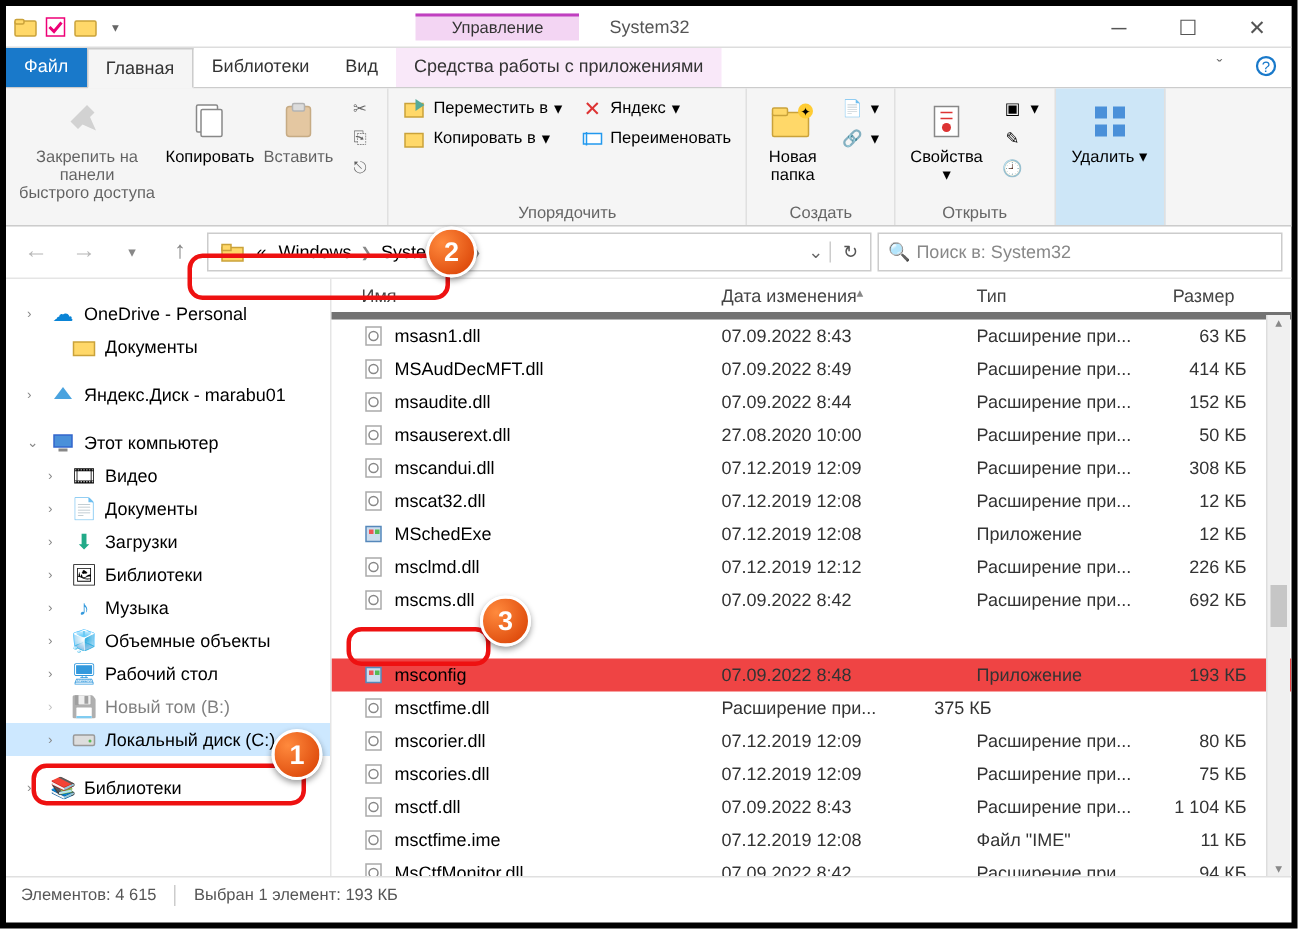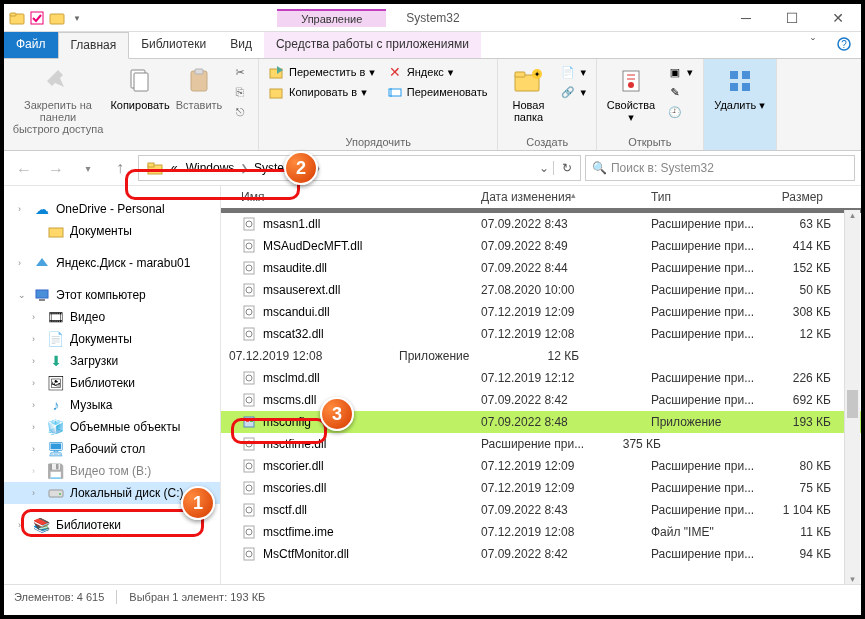--- a/index.html
+++ b/index.html
@@ -56,21 +56,21 @@
 
 .files { flex: 1; display: flex; flex-direction: column; position:relative;}
 .cols { display: flex; padding: 4px 8px; font-size: 12px; color: #444; border-bottom: 5px solid #737373; }
 .cols > div { padding-right: 8px; }
 .c-name { width: 252px; padding-left: 12px; }
 .c-date { width: 170px; }
 .c-type { width: 120px; }
 .c-size { width: 60px; text-align: right; }
 .filelist { flex: 1; overflow: hidden; }
 .frow { display: flex; padding: 1px 8px; font-size: 12px; align-items: center; height: 22px; }
-.frow.sel { background: #bef264; }
+.frow.sel { background: #ef4444; margin-top: 28px; }
 .fn { width: 252px; display: flex; align-items: center; gap: 6px; padding-left: 12px;}
 .fn .ficon { width: 16px; height: 16px; display:inline-flex; align-items:center; justify-content:center; font-size:13px;}
 .fd { width: 170px; color: #333; }
 .ft { width: 120px; color: #333; white-space:nowrap; overflow:hidden; text-overflow:ellipsis;}
 .fs { width: 60px; text-align: right; color: #333; }
 
 
 .status { height: 24px; border-top: 1px solid #e0e0e0; display: flex; align-items: center; padding: 0 10px; font-size: 11px; color: #555; gap: 12px;}
 .status .sep { width:1px; height:14px; background:#ccc;}
 
@@ -370,21 +370,21 @@
         <span>Объемные объекты</span>
       </div>
     <div class="nav-item">
         <span class="tw">›</span>
         <span class="nicon" style="color:#39d;">🖥</span>
         <span>Рабочий стол</span>
       </div>
     <div class="nav-item" style="opacity:.5;">
         <span class="tw">›</span>
         <span class="nicon">💾</span>
-        <span>Видео том (B:)</span>
+        <span>Новый том (B:)</span>
       </div>
     <div class="nav-item sel">
         <span class="tw">›</span>
         <span class="nicon">
           <svg width="16" height="14">
             <rect x="1" y="4" width="14" height="7" rx="1" fill="#ddd" stroke="#999"></rect>
             <circle cx="12" cy="8" r="1" fill="#5b5"></circle>
           </svg>
         </span>
         <span>Локальный диск (C:)</span>
@@ -483,20 +483,30 @@
                 <circle cx="7" cy="7" r="3" fill="none" stroke="#888"></circle>
               </svg>
             </span>
             <span>mscat32.dll</span>
           </div>
           <div class="fd">07.12.2019 12:08</div>
           <div class="ft">Расширение при...</div>
           <div class="fs">12 КБ</div>
         </div>
         <div class="frow">
+          <div class="fn">
+            <span class="ficon">
+              <svg width="14" height="14">
+                <rect x="2" y="2" width="10" height="10" fill="#cde" stroke="#58b"></rect>
+                <rect x="4" y="4" width="3" height="3" fill="#e55"></rect>
+                <rect x="8" y="4" width="3" height="3" fill="#5b5"></rect>
+              </svg>
+            </span>
+            <span>MSchedExe</span>
+          </div>
           <div class="fd">07.12.2019 12:08</div>
           <div class="ft">Приложение</div>
           <div class="fs">12 КБ</div>
         </div>
         <div class="frow">
           <div class="fn">
             <span class="ficon">
               <svg width="14" height="14">
                 <rect x="2" y="1" width="10" height="12" fill="#fff" stroke="#aaa"></rect>
                 <circle cx="7" cy="7" r="3" fill="none" stroke="#888"></circle>

